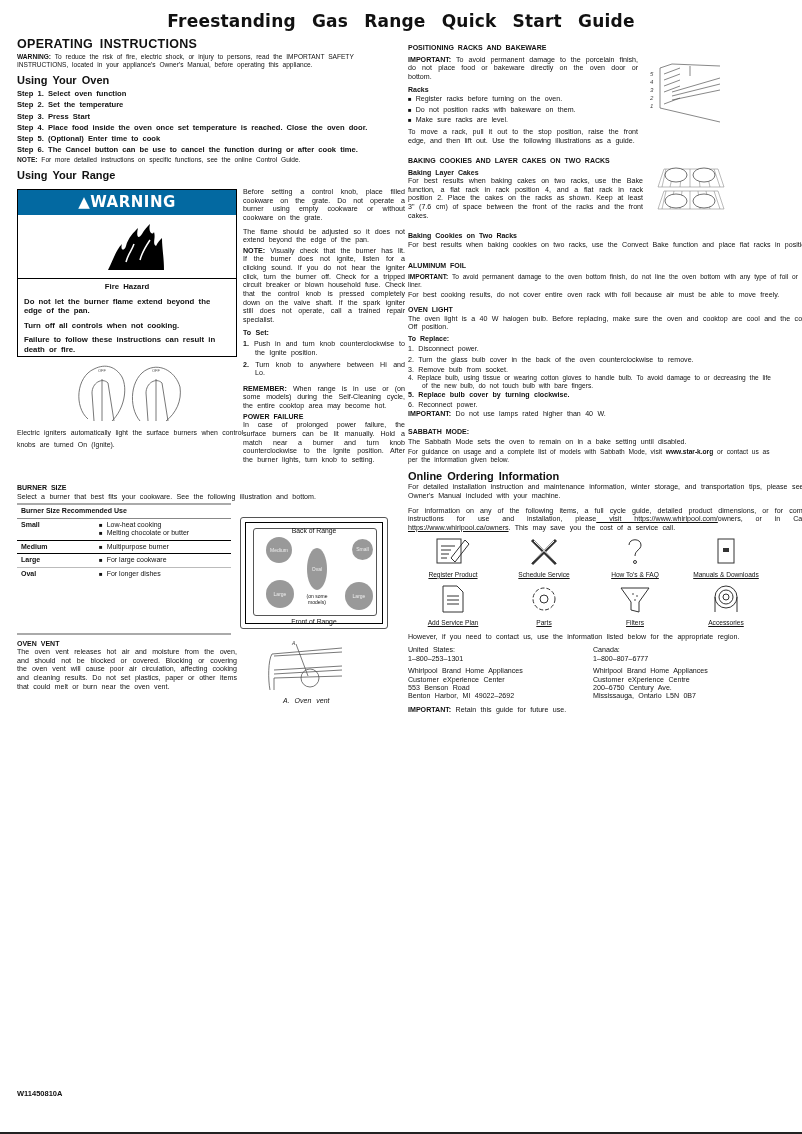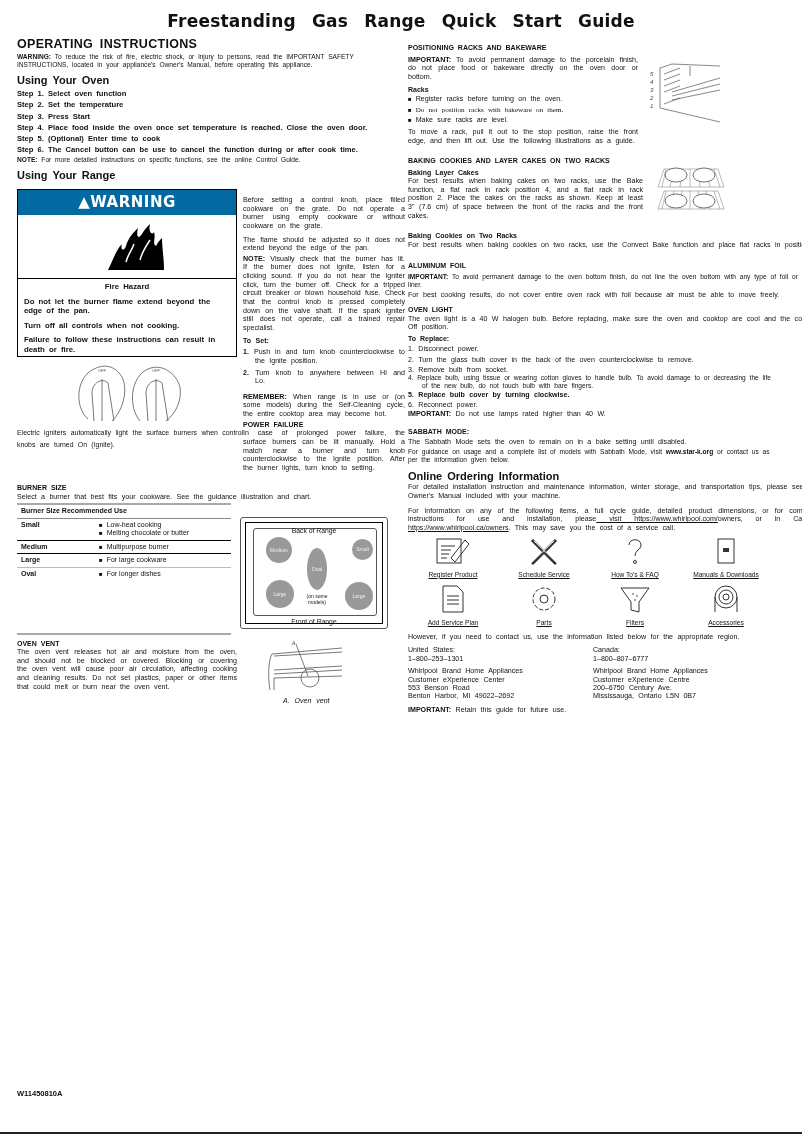--- a/index.html
+++ b/index.html
@@ -77,34 +77,34 @@
     <line x1="30" y1="16" x2="30" y2="58"></line>
     <path d="M68 58 C56 44 58 14 76 6 C90 0 104 10 108 24 C110 38 104 50 94 58"></path>
     <path d="M76 58 L74 30 C74 20 84 14 90 20 L96 58"></path>
     <line x1="84" y1="16" x2="84" y2="58"></line>
   </g>
   <text x="26" y="9" font-size="4" fill="#555">OFF</text>
   <text x="80" y="9" font-size="4" fill="#555">OFF</text>
 </svg>
 <div class="abs txt" style="left:17px;top:427px;width:226px;font-size:6.9px;line-height:12px;">Electric igniters automatically light the surface burners when control knobs are turned On (Ignite).</div>
 
-<div class="abs txt" style="left:243px;top:196px;width:162px;">
+<div class="abs txt" style="left:243px;top:188px;width:162px;">
   <p>Before setting a control knob, place filled cookware on the grate. Do not operate a burner using empty cookware or without cookware on the grate.</p>
   <p style="margin-top:5px;">The flame should be adjusted so it does not extend beyond the edge of the pan.</p>
   <p style="margin-top:2px;"><span class="bold">NOTE:</span> <span>Visually check that the burner has lit. If the burner does not ignite, listen for a clicking sound. If you do not hear the igniter click, turn the burner off. Check for a tripped circuit breaker or blown household fuse. Check that the control knob is pressed completely down on the valve shaft. If the spark igniter still does not operate, call a trained repair specialist.</span></p>
   <p class="bold" style="margin-top:4px;">To Set:</p>
   <p style="margin-top:3px;padding-left:12px;text-indent:-12px;"><span class="bold">1.</span> <span>Push in and turn knob counterclockwise to the Ignite position.</span></p>
   <p style="margin-top:3px;padding-left:12px;text-indent:-12px;"><span class="bold">2.</span> <span>Turn knob to anywhere between Hi and Lo.</span></p>
   <p style="margin-top:7px;"><span class="bold">REMEMBER:</span> <span>When range is in use or (on some models) during the Self-Cleaning cycle, the entire cooktop area may become hot.</span></p>
   <p class="sect" style="margin-top:2px;">POWER FAILURE</p>
   <p>In case of prolonged power failure, the surface burners can be lit manually. Hold a match near a burner and turn knob counterclockwise to the Ignite position. After the burner lights, turn knob to setting.</p>
 </div>
 
 <div class="abs sect" style="left:17px;top:484px;">BURNER SIZE</div>
-<div class="abs txt" style="left:17px;top:493px;width:330px;">Select a burner that best fits your cookware. See the guidance illustration and chart.</div>
+<div class="abs txt" style="left:17px;top:493px;width:330px;">Select a burner that best fits your cookware. See the following illustration and bottom.</div>
 <div class="abs" style="left:17px;top:503px;width:214px;height:2px;background:#aaa;"></div>
 <table class="abs burner" style="left:17px;top:505px;">
   <tbody>
       <tr style="border-bottom:1.5px solid #888;">
     <td colspan="2" class="bold"><span>Burner Size</span> <span>Recommended Use</span></td>
   </tr>
   <tr style="border-bottom:1.5px solid #000;">
     <td class="bold" style="width:70px;">Small</td>
     <td>
           <div class="bullet">Low-heat cooking</div>
@@ -160,21 +160,21 @@
   </g>
   <text x="26" y="5" font-size="5" fill="#333" font-style="italic">A</text>
 </svg>
 <div class="abs" style="left:283px;top:697px;font-size:7px;font-style:italic;word-spacing:3px;">A. Oven vent</div>
 
 <div class="abs" style="left:408px;top:44px;width:230px;">
   <p class="sect">POSITIONING RACKS AND BAKEWARE</p>
   <p class="txt" style="margin-top:3px;"><span class="bold">IMPORTANT:</span> <span>To avoid permanent damage to the porcelain finish, do not place food or bakeware directly on the oven door or bottom.</span></p>
   <p class="sect" style="margin-top:5px;">Racks</p>
   <p class="txt bullet">Register racks before turning on the oven.</p>
-  <p class="txt bullet" style="margin-top:2px;font-family:Liberation Serif, serif;">Do not position racks with bakeware on them.</p>
+  <p class="txt bullet" style="margin-top:2px;">Do not position racks with bakeware on them.</p>
   <p class="txt bullet" style="margin-top:2px;">Make sure racks are level.</p>
   <p class="txt" style="margin-top:3px;">To move a rack, pull it out to the stop position, raise the front edge, and then lift out. Use the following illustrations as a guide.</p>
 </div>
 
 <svg class="abs" style="left:650px;top:62px;" width="80" height="62" viewBox="0 0 80 62">
   <g stroke="#555" stroke-width="0.7" fill="none">
     <path d="M10 6 L22 2 L70 4"></path>
     <line x1="10" y1="6" x2="10" y2="46"></line>
     <line x1="10" y1="46" x2="70" y2="60"></line>
     <line x1="40" y1="4" x2="40" y2="14"></line>

